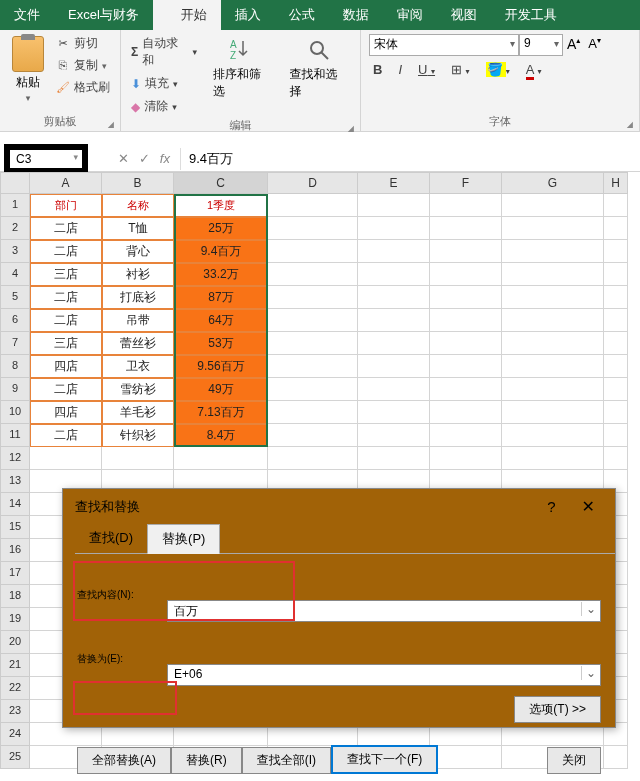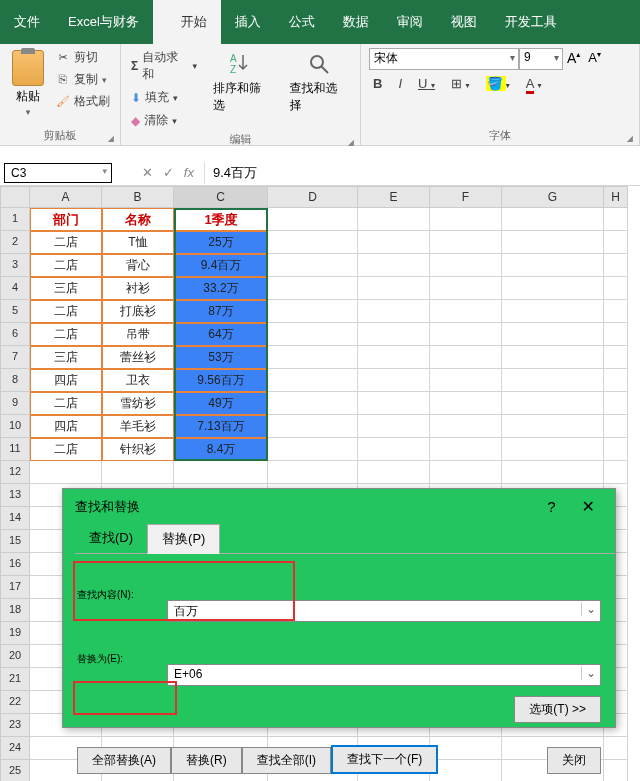--- a/index.html
+++ b/index.html
@@ -1,18 +1,18 @@
 <!DOCTYPE html>
 <html><head>
   <meta charset="utf-8">
   <style>
     * { margin: 0; padding: 0; box-sizing: border-box; }
     body { font-family: "Microsoft YaHei", "SimSun", sans-serif; font-size: 12px; background: #fff; width: 640px; height: 781px; overflow: hidden; position: relative; }
     
-    .ribbon-tabs { display: flex; background: #217346; height: 44px; align-items: stretch; }
+    .ribbon-tabs { display: flex; background: #217346; height: 30px; align-items: stretch; }
     .tab { padding: 0 14px; color: #fff; display: flex; align-items: center; cursor: pointer; font-size: 13px; }
     .tab.active { background: #f3f3f3; color: #333; padding-left: 28px; }
     
     .ribbon { background: #f3f3f3; height: 102px; display: flex; border-bottom: 1px solid #d4d4d4; }
     .group { border-right: 1px solid #d4d4d4; padding: 4px 8px 2px; display: flex; flex-direction: column; position: relative; }
     .group-label { text-align: center; font-size: 11px; color: #666; margin-top: auto; padding-top: 2px; position: relative; }
     .group-label::after { content: "◢"; position: absolute; right: -2px; bottom: 0; font-size: 8px; color: #888; }
     
     .clipboard .top { display: flex; gap: 6px; }
     .paste-btn { display: flex; flex-direction: column; align-items: center; gap: 2px; padding: 2px 4px; }
@@ -28,21 +28,21 @@
     .big-icon { width: 28px; height: 28px; display: flex; align-items: center; justify-content: center; }
     
     .font-group { flex: 1; }
     .font-top { display: flex; gap: 0; margin-bottom: 4px; }
     .font-select { border: 1px solid #aaa; background: #fff; padding: 1px 16px 1px 4px; font-size: 12px; height: 22px; position: relative; }
     .font-select::after { content: "▾"; position: absolute; right: 3px; top: 3px; color: #666; font-size: 10px; }
     .font-row { display: flex; gap: 8px; align-items: center; color: #444; }
     .fbtn { padding: 2px 4px; font-size: 13px; }
     
     .namebox-row { display: flex; align-items: center; height: 26px; border-bottom: 1px solid #d4d4d4; background: #fff; margin-top: 14px; }
-    .namebox { width: 108px; border: 1px solid #000000; padding: 2px 6px; font-size: 12px; margin-left: 4px; position: relative; }
+    .namebox { width: 84px; border: 6px solid #000000; padding: 2px 6px; font-size: 12px; margin-left: 4px; position: relative; }
     .namebox::after { content: "▾"; position: absolute; right: 4px; color: #888; font-size: 9px; }
     .fx-btns { display: flex; gap: 10px; margin-left: 30px; color: #888; font-size: 13px; align-items: center; }
     .formula-bar { flex: 1; padding: 2px 8px; border-left: 1px solid #ddd; margin-left: 10px; font-size: 13px; }
     
     .sheet-area { position: relative; background: #fff; }
     .col-headers { display: flex; height: 22px; }
     .corner { width: 30px; border: 1px solid #ccc; background: #e6e6e6; }
     .ch { text-align: center; border: 1px solid #ccc; border-left: none; background: #e6e6e6; font-size: 12px; line-height: 20px; color: #333; }
     .ch.w-a, .ch.w-b, .ch.w-e, .ch.w-f { width: 72px; }
     .ch.w-c { width: 94px; background: #d4d4d4; }
@@ -52,26 +52,26 @@
     
     .grid-row { display: flex; height: 23px; }
     .rh { width: 30px; text-align: center; border: 1px solid #ccc; border-top: none; background: #e6e6e6; line-height: 21px; font-size: 11px; color: #333; }
     .cell { border-right: 1px solid #d4d4d4; border-bottom: 1px solid #d4d4d4; line-height: 21px; text-align: center; font-size: 12px; }
     .w-a, .w-b, .w-e, .w-f { width: 72px; }
     .w-c { width: 94px; }
     .w-d { width: 90px; }
     .w-g { width: 102px; }
     .w-h { width: 24px; }
     
-    .hdr-cell { border: 1px solid #e8833a !important; color: #c00; font-weight: bold; font-size: 13px; }
+    .hdr-cell { border: 1px solid #e8833a !important; color: #c00; font-weight: normal; font-size: 11px; }
     .data-ab { border: 1px solid #e8833a !important; background: #fff; color: #222; }
-    .data-c { background: #3b82f6; border: 1px solid #e8833a !important; color: #222; }
+    .data-c { background: #f97316; border: 1px solid #e8833a !important; color: #222; }
     .sel-border { position: absolute; border: 2px solid #217346; pointer-events: none; }
     
-    .dialog { position: absolute; left: 62px; top: 488px; width: 554px; height: 240px; background: #22c55e; border: 1px solid #888; box-shadow: 2px 2px 8px rgba(0,0,0,0.3); }
+    .dialog { position: absolute; left: 62px; top: 488px; width: 554px; height: 240px; background: #a16207; border: 1px solid #888; box-shadow: 2px 2px 8px rgba(0,0,0,0.3); }
     .dlg-title { padding: 8px 12px; font-size: 13px; display: flex; align-items: center; }
     .dlg-title .sp { flex: 1; }
     .dlg-close { font-size: 16px; padding: 0 8px; }
     .dlg-help { font-size: 15px; margin-right: 18px; }
     .dlg-tabs { display: flex; margin-left: 12px; border-bottom: 1px solid #aaa; }
     .dlg-tab { padding: 5px 14px; font-size: 13px; }
     .dlg-tab.active { border: 1px solid #aaa; border-bottom: 1px solid #f0f0f0; margin-bottom: -1px; background: #f0f0f0; }
     .dlg-body { padding: 14px 14px 10px; }
     .field-row { display: flex; align-items: center; margin-bottom: 10px; }
     .field-label { width: 90px; font-size: 10px; }

